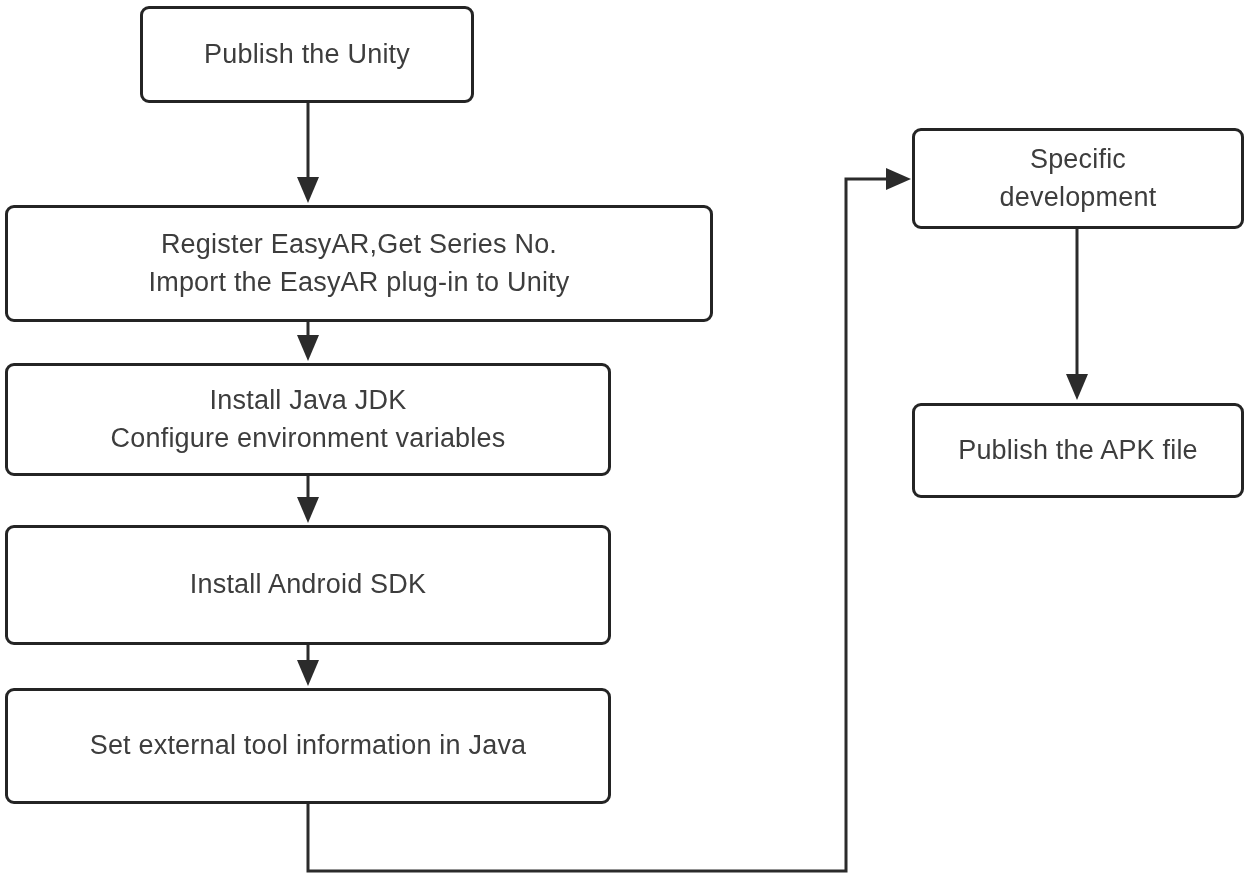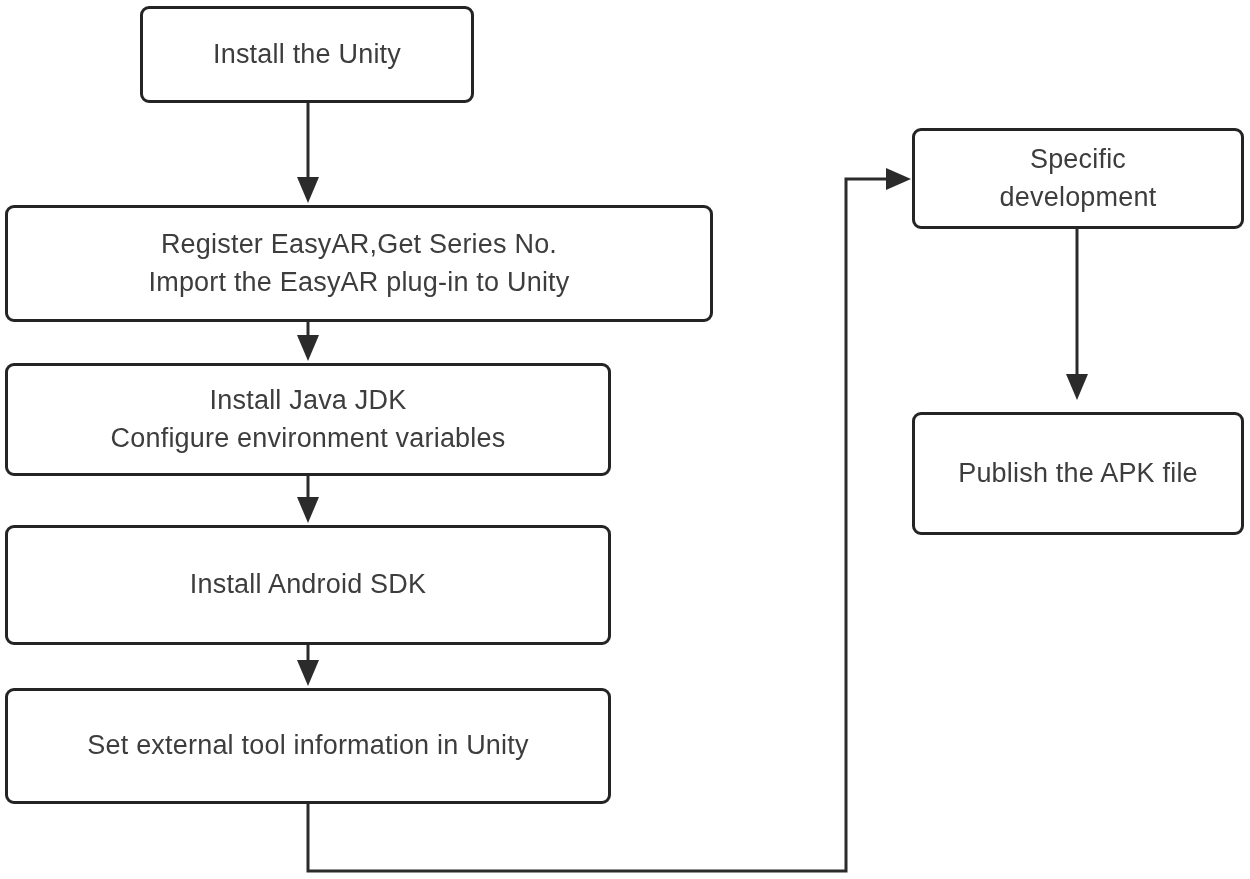--- a/index.html
+++ b/index.html
@@ -34,21 +34,21 @@
     color: #3d3d3d;
     letter-spacing: 0.2px;
   }
   
   #n-install-unity      { left: 140px; top: 6px;   width: 334px; height: 97px;  }
   #n-register-easyar    { left: 5px;   top: 205px; width: 708px; height: 117px; }
   #n-install-jdk        { left: 5px;   top: 363px; width: 606px; height: 113px; }
   #n-install-sdk        { left: 5px;   top: 525px; width: 606px; height: 120px; }
   #n-external-tools     { left: 5px;   top: 688px; width: 606px; height: 116px; }
   #n-specific-dev       { left: 912px; top: 128px; width: 332px; height: 101px; align-items: center; }
-  #n-publish-apk        { left: 912px; top: 403px; width: 332px; height: 123px; margin-top: 9px;  }
+  #n-publish-apk        { left: 912px; top: 403px; width: 332px; height: 95px;  }
   .connectors {
     position: absolute;
     left: 0; top: 0;
     width: 1250px;
     height: 879px;
     z-index: 1;
     pointer-events: none;
   }
   .connectors polyline, .connectors line {
     fill: none;
@@ -92,39 +92,39 @@
       <polygon points="886,168 886,190 911,179"></polygon>
     </g>
 
     <g>
       <line x1="1077" y1="229" x2="1077" y2="377"></line>
       <polygon points="1066,374 1088,374 1077,400"></polygon>
     </g>
   </svg>
 
   <div class="node" id="n-install-unity">
-    <span class="label">Install the Unity</span>
+    <span class="label">Publish the Unity</span>
   </div>
 
   <div class="node" id="n-register-easyar">
     <span class="label">Register EasyAR,Get Series No.
 Import the EasyAR plug-in to Unity</span>
   </div>
 
   <div class="node" id="n-install-sdk">
     <span class="label">Install Android SDK</span>
   </div>
 
   <div class="node" id="n-install-jdk">
     <span class="label">Install Java JDK
 Configure environment variables</span>
   </div>
 
   <div class="node" id="n-external-tools">
-    <span class="label">Set external tool information in Unity</span>
+    <span class="label">Set external tool information in Java</span>
   </div>
 
   <div class="node" id="n-specific-dev">
     <span class="label">Specific
 development</span>
   </div>
 
   <div class="node" id="n-publish-apk">
     <span class="label">Publish the APK file</span>
   </div>

